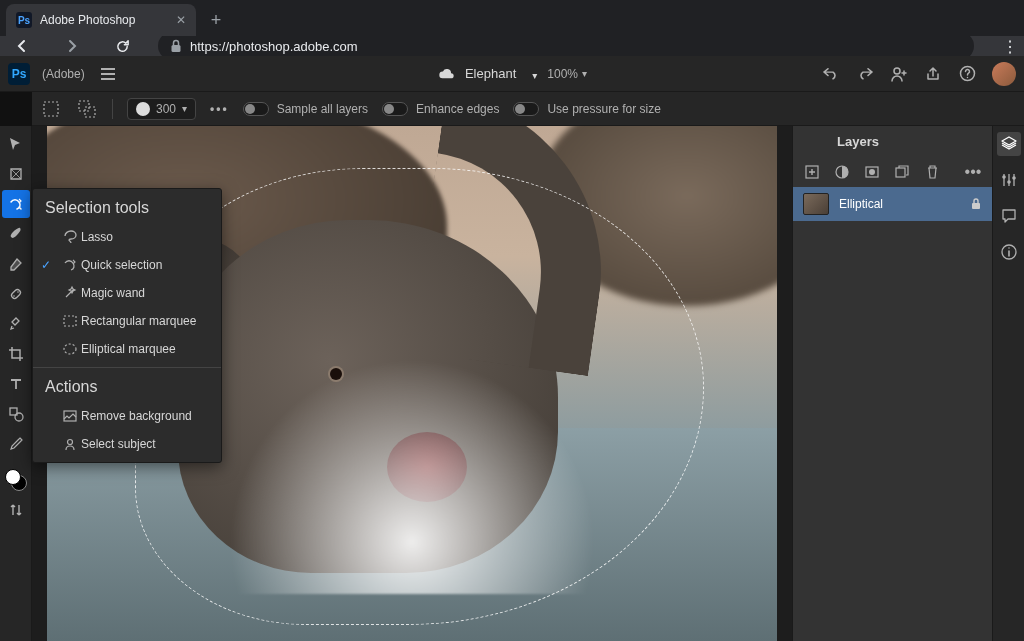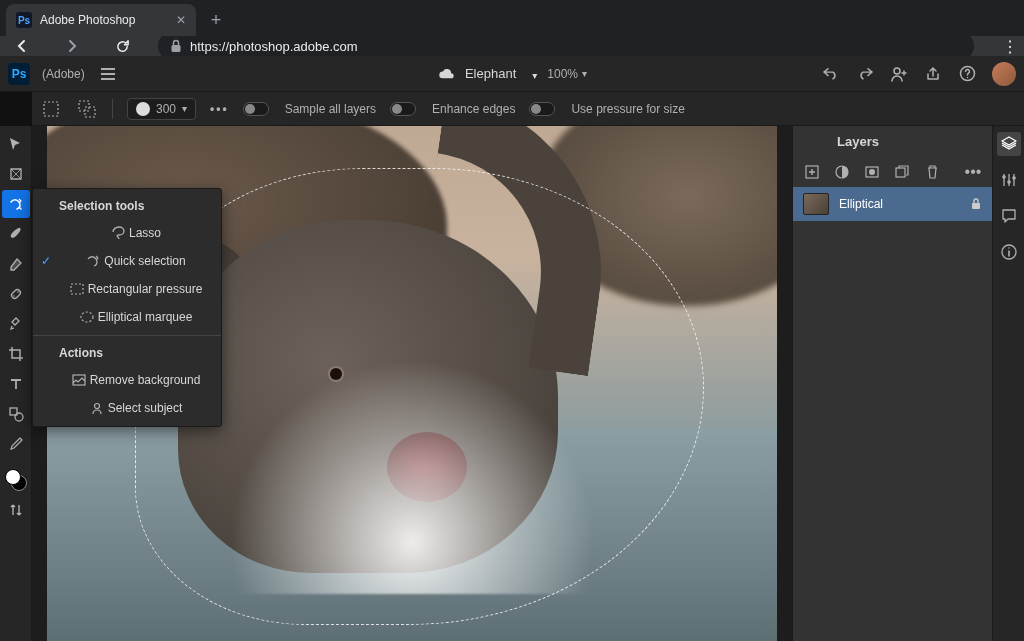--- a/index.html
+++ b/index.html
@@ -49,21 +49,21 @@
   .avatar{width:24px;height:24px;border-radius:50%;background:linear-gradient(135deg,#c97b5a,#8b5a3c);cursor:pointer;}
 
   
   .options-bar{height:34px;background:var(--app-bg);border-bottom:1px solid var(--border);display:flex;align-items:center;padding:0 8px;gap:14px;color:var(--text-dim);font-size:12px;margin-left:32px;}
   .opt-ico{width:22px;height:22px;display:flex;align-items:center;justify-content:center;cursor:pointer;color:var(--text-dim);}
   .brush-size{display:flex;align-items:center;gap:6px;background:#1d1d1d;border:1px solid #444;border-radius:4px;padding:3px 8px;cursor:pointer;}
   .brush-dot{width:14px;height:14px;background:#ddd;border-radius:50%;}
   .more-dots{letter-spacing:2px;font-weight:bold;cursor:pointer;}
   .toggle{width:26px;height:14px;background:#1a1a1a;border:1px solid #555;border-radius:8px;position:relative;cursor:pointer;}
   .toggle::after{content:"";position:absolute;left:1px;top:1px;width:10px;height:10px;background:#888;border-radius:50%;}
-  .opt-group{display:flex;align-items:center;gap:16px;}
+  .opt-group{display:flex;align-items:center;gap:8px;}
 
   
   .app-body{flex:1;display:flex;background:var(--app-bg);position:relative;overflow:hidden;}
   .tool-rail{width:32px;background:var(--app-bg);display:flex;flex-direction:column;align-items:center;padding-top:4px;gap:2px;border-right:1px solid var(--border);z-index:5;position:absolute;left:0;top:0;bottom:0;}
   .tool{width:28px;height:28px;display:flex;align-items:center;justify-content:center;color:var(--text-dim);cursor:pointer;border-radius:3px;}
   .tool.active{background:var(--tool-active);color:#fff;}
   .tool.fg-bg{margin-top:6px;}
   .fg-bg-swatch{position:relative;width:22px;height:22px;}
   .fg-sw{position:absolute;width:16px;height:16px;background:#fff;border:1px solid #000;border-radius:50%;top:0;left:0;z-index:2;}
   .bg-sw{position:absolute;width:16px;height:16px;background:#000;border:1px solid #888;border-radius:50%;bottom:0;right:0;}
@@ -77,22 +77,22 @@
   .splash{position:absolute;left:20%;bottom:10%;width:60%;height:50%;background:radial-gradient(circle at 50% 80%,rgba(255,255,255,0.9),rgba(255,255,255,0) 60%);filter:blur(1px);mix-blend-mode:screen;}
   .elephant-head{position:absolute;left:18%;top:18%;width:52%;height:68%;background:radial-gradient(ellipse at 40% 40%,#6c625a,#3e3832);border-radius:45% 50% 40% 35%;}
   .eye{position:absolute;left:40%;top:42%;width:12px;height:12px;background:#1a0f0a;border-radius:50%;box-shadow:0 0 0 2px #8a7a6c;}
   .mouth{position:absolute;left:55%;top:60%;width:80px;height:70px;background:radial-gradient(ellipse,#7a2a2a,#3a1515);border-radius:50%;}
   .trunk{position:absolute;left:52%;top:-4%;width:180px;height:260px;border:60px solid #4a423b;border-left:none;border-bottom:none;border-radius:0 180px 0 0;transform:rotate(8deg);}
   .ear{position:absolute;left:10%;top:22%;width:140px;height:180px;background:radial-gradient(ellipse at 40% 40%,#5d544c,#352f2a);border-radius:50% 40% 45% 50%;}
   .marquee{position:absolute;left:12%;top:8%;width:78%;height:88%;border:1px dashed rgba(255,255,255,0.8);border-radius:40% 48% 52% 30%;pointer-events:none;}
 
   
   .flyout{position:absolute;left:32px;top:62px;width:190px;background:#2c2c2c;border:1px solid #1a1a1a;border-radius:3px;box-shadow:0 4px 16px rgba(0,0,0,0.5);z-index:20;padding:4px 0;color:var(--text-light);font-size:12px;}
-  .fly-header{padding:6px 12px;font-weight:700;font-size:12px;margin-left:14px;}
-  .fly-item{display:flex;align-items:center;gap:2px;padding:5px 12px 5px 28px;cursor:pointer;position:relative;justify-content:center;}
+  .fly-header{padding:6px 12px;font-weight:400;font-size:16px;}
+  .fly-item{display:flex;align-items:center;gap:2px;padding:5px 12px 5px 28px;cursor:pointer;position:relative;}
   .fly-item .check{position:absolute;left:8px;color:#4aa3ff;font-size:12px;}
   .fly-item .mi-ico{width:18px;height:18px;display:flex;align-items:center;justify-content:center;color:var(--text-dim);}
   .fly-sep{height:1px;background:#444;margin:4px 0;}
 
   
   .right-stack{position:absolute;right:32px;top:0;bottom:0;width:200px;background:var(--app-panel);border-left:1px solid var(--border);display:flex;flex-direction:column;}
   .panel-title{padding:8px 12px;font-size:13px;color:var(--text-light);font-weight:600;margin-left:32px;}
   .layer-ops{display:flex;align-items:center;gap:12px;padding:6px 10px;color:var(--text-dim);}
   .layer-ops .op{width:18px;height:18px;display:flex;align-items:center;justify-content:center;cursor:pointer;}
   .layer-row{display:flex;align-items:center;gap:10px;padding:6px 10px;background:var(--layer-sel);color:#fff;font-size:12px;cursor:pointer;}
@@ -344,24 +344,32 @@
           <svg width="16" height="16" viewBox="0 0 16 16">
             <path d="M3 6c2-3 6-3 8 0s1 6-2 7" stroke="currentColor" stroke-width="1.3" fill="none"></path>
             <path d="M11 3l2 2-2 2" stroke="currentColor" stroke-width="1.1" fill="none"></path>
           </svg>
         </span>
       <span>Quick selection</span>
     </div>
     <div class="fly-item">
       <span class="mi-ico">
           <svg width="16" height="16" viewBox="0 0 16 16">
+            <path d="M4 12l8-8M10 2l1 2 2 1-2 1-1 2-1-2-2-1 2-1z" stroke="currentColor" stroke-width="1.2" fill="none"></path>
+          </svg>
+        </span>
+      <span>Magic wand</span>
+    </div>
+    <div class="fly-item">
+      <span class="mi-ico">
+          <svg width="16" height="16" viewBox="0 0 16 16">
             <rect x="2" y="3" width="12" height="10" stroke="currentColor" stroke-width="1.2" fill="none" stroke-dasharray="2 2"></rect>
           </svg>
         </span>
-      <span>Rectangular pressure</span>
+      <span>Rectangular marquee</span>
     </div>
     <div class="fly-item">
       <span class="mi-ico">
           <svg width="16" height="16" viewBox="0 0 16 16">
             <ellipse cx="8" cy="8" rx="6" ry="5" stroke="currentColor" stroke-width="1.2" fill="none" stroke-dasharray="2 2"></ellipse>
           </svg>
         </span>
       <span>Elliptical marquee</span>
     </div>
     <div class="fly-sep"></div>

